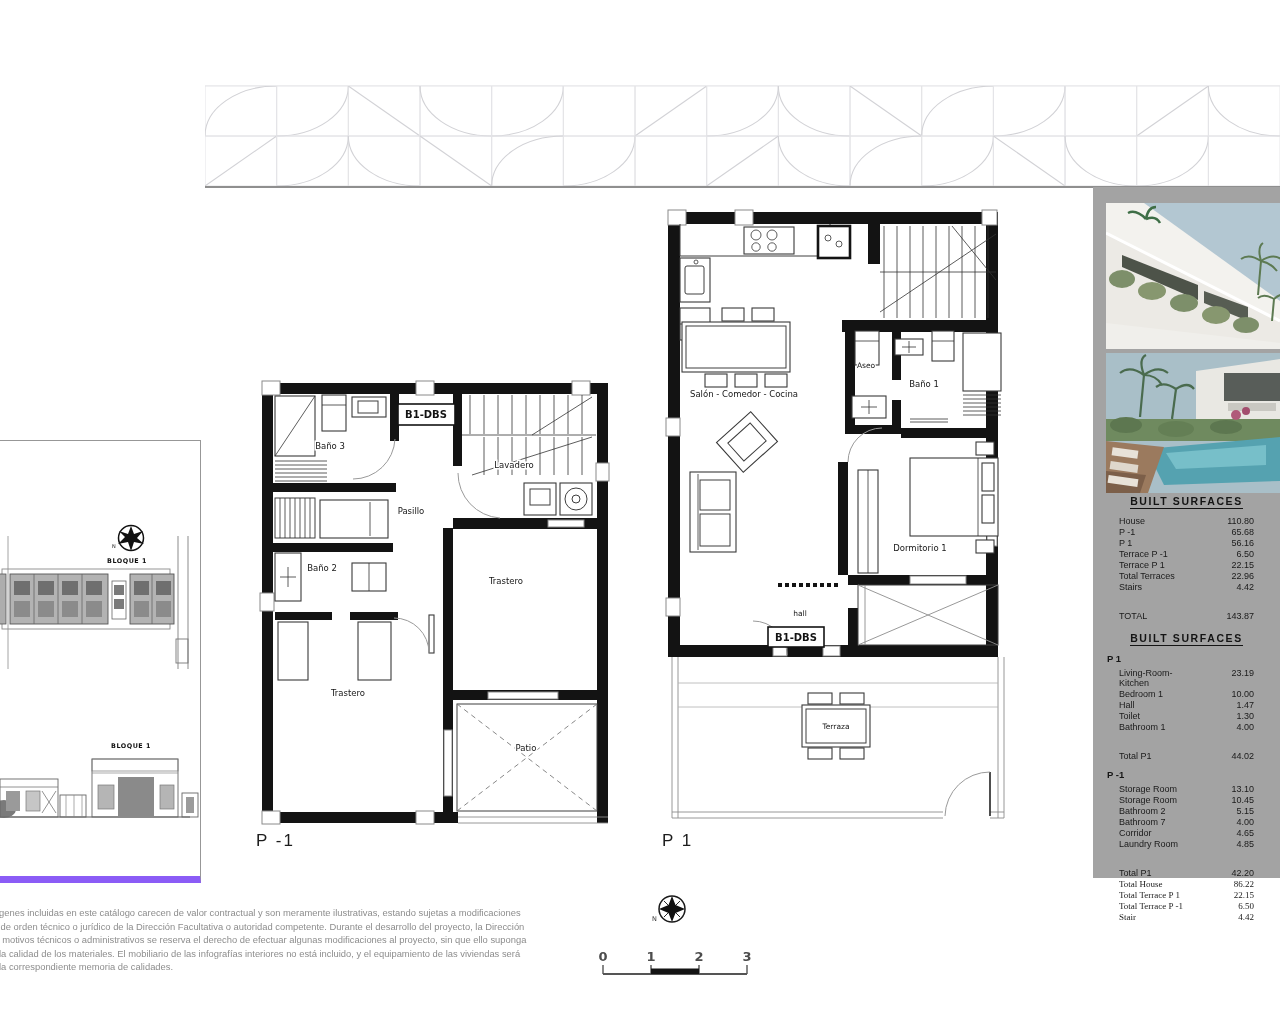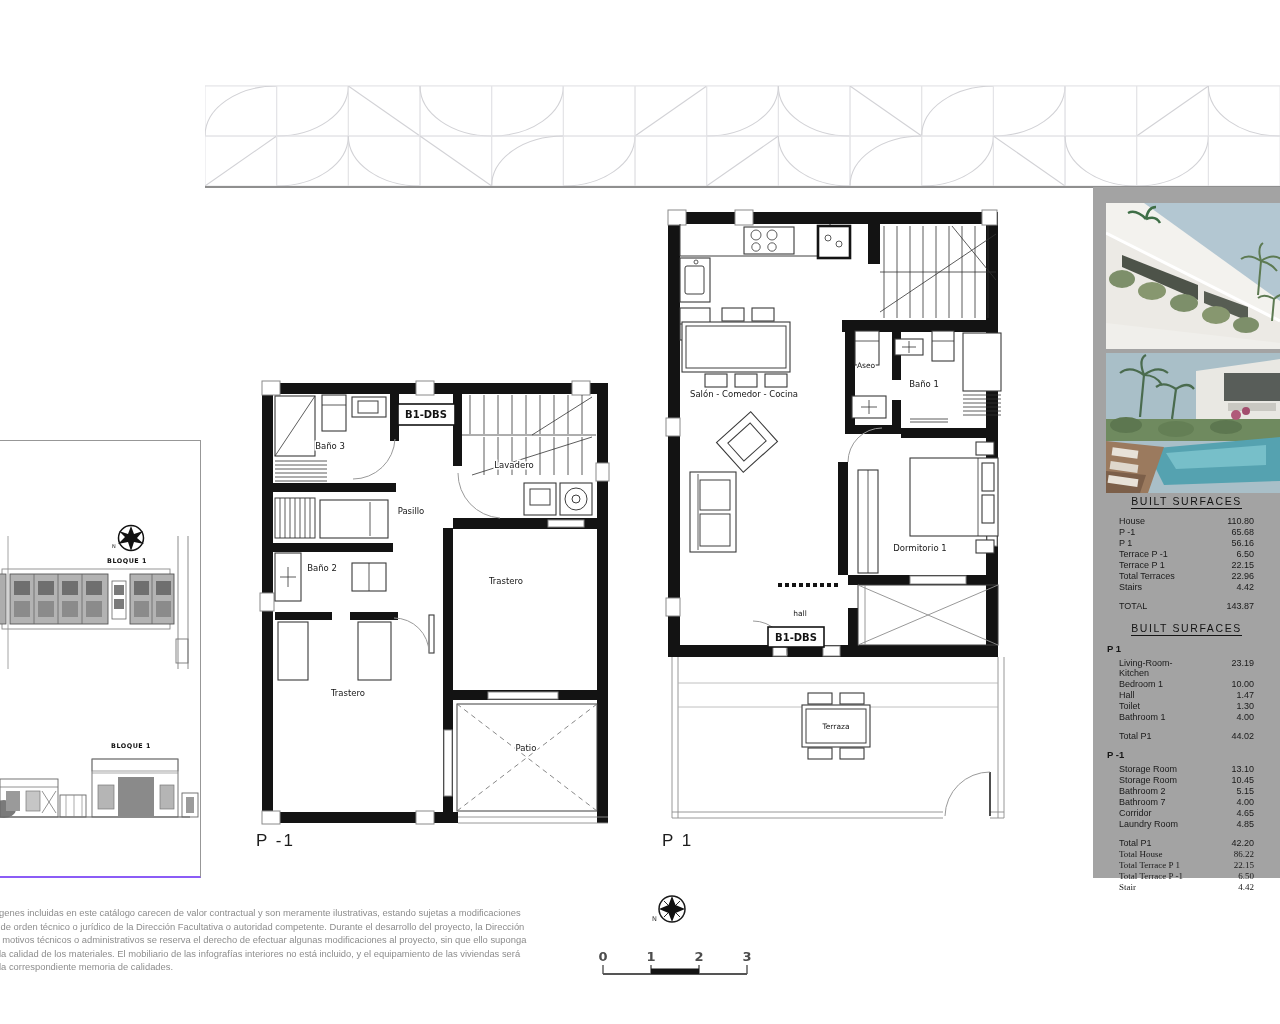--- a/index.html
+++ b/index.html
@@ -11,34 +11,34 @@
         border-bottom:2px solid #8f8f8f;border-top:1px solid #ececee;}
   .bgrid{fill:none;stroke:#e4e4e7;stroke-width:1;}
   .bmotif{fill:none;stroke:#d2d2d6;stroke-width:1.1;}
 
   
   .sidebar{position:absolute;left:1093px;top:187px;width:187px;height:691px;background:#a3a3a3;}
   .photo{position:absolute;left:13px;width:174px;overflow:hidden;}
   .photo1{top:16px;height:146px;}
   .photo2{top:166px;height:140px;}
   .surfaces{position:absolute;top:308px;left:0;right:0;padding:0 26px;}
-  .stitle{font-weight:normal;font-size:10.5px;letter-spacing:1.6px;text-align:center;
+  .stitle{font-weight:bold;font-size:10.5px;letter-spacing:1.6px;text-align:center;
           color:#141414;margin:0 0 9px;}
   .stitle span{border-bottom:1.6px solid #141414;padding-bottom:1px;}
   .srow{display:flex;justify-content:space-between;font-size:9px;line-height:10px;
         margin-bottom:1px;color:#1a1a1a;gap:40px;}
   .srow .v{text-align:right;}
-  .total-row{margin-top:9px;}
+  .total-row{margin-top:19px;}
   .useful-title{margin-top:11px;}
   .sheader{font-size:9.5px;font-weight:bold;margin:8px 0 4px -12px;color:#161616;}
   .summary{font-family:Liberation Serif, serif;}
 
   
   .keyplan{position:absolute;left:0;top:440px;width:200px;height:435px;
-           border-top:1px solid #979797;border-right:1px solid #979797;border-bottom:2px solid #8b5cf6;}
+           border-top:1px solid #979797;border-right:1px solid #979797;border-bottom:7px solid #8b5cf6;}
 
   
   .plan{position:absolute;}
   #plan-pm1{left:248px;top:375px;}
   #plan-p1{left:652px;top:200px;}
   .plan-title{position:absolute;font-size:17px;letter-spacing:2px;color:#1c1c1c;font-weight:500;}
   #pm1-title{left:256px;top:831px;}
   #p1-title{left:662px;top:831px;}
 
   

